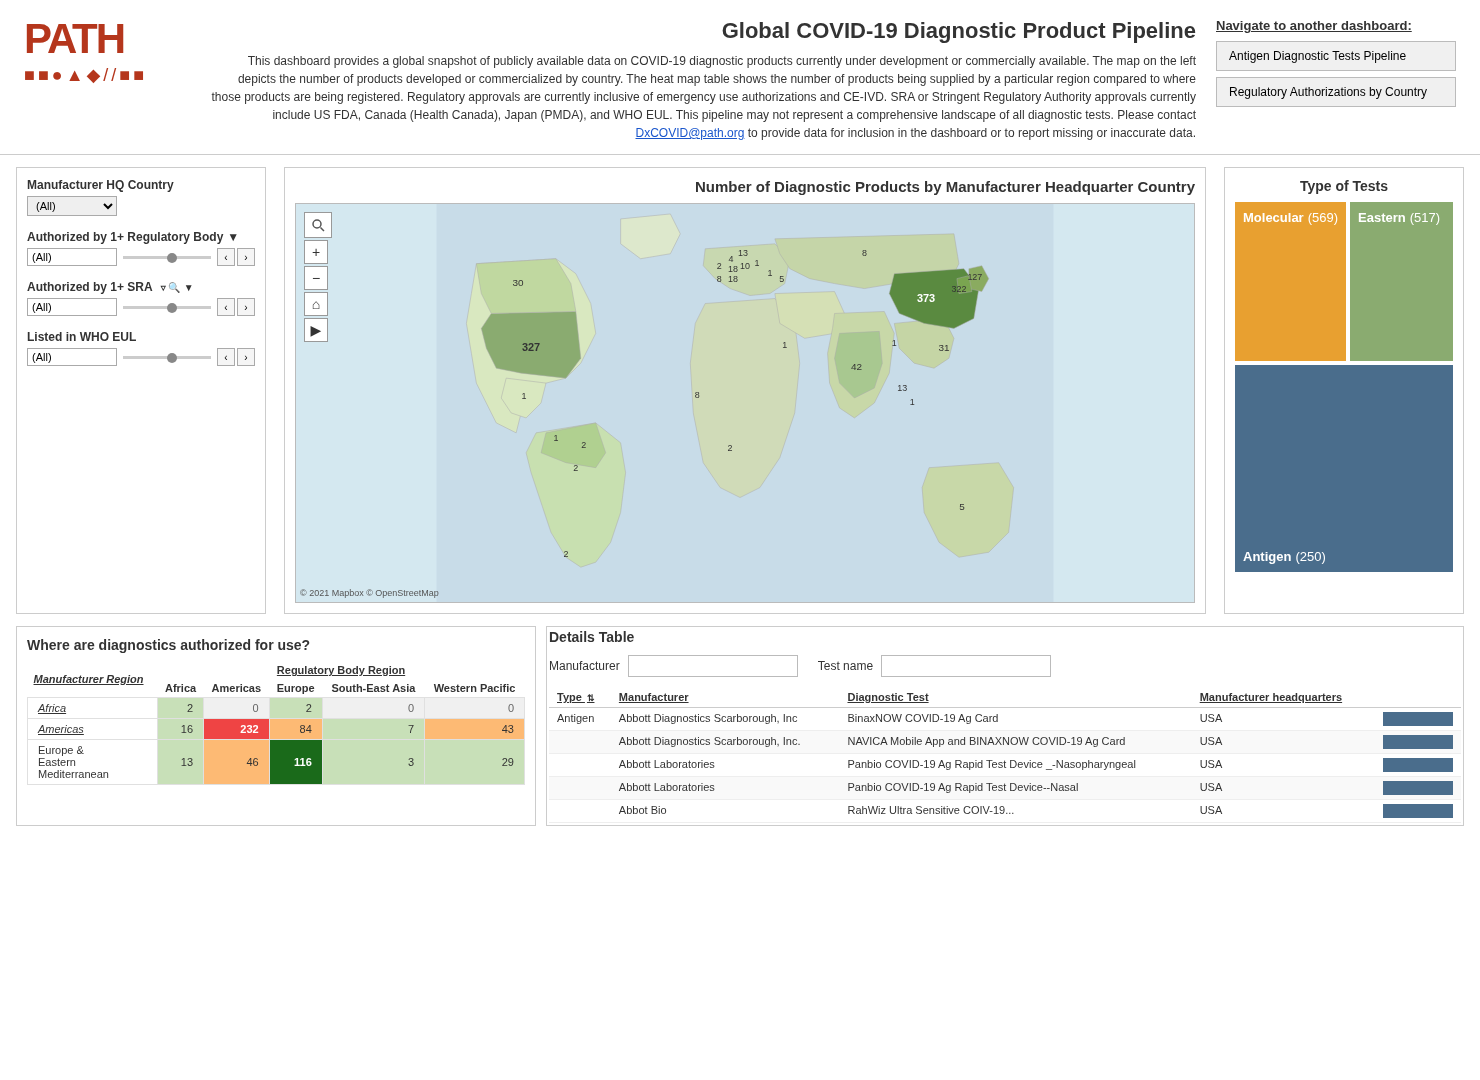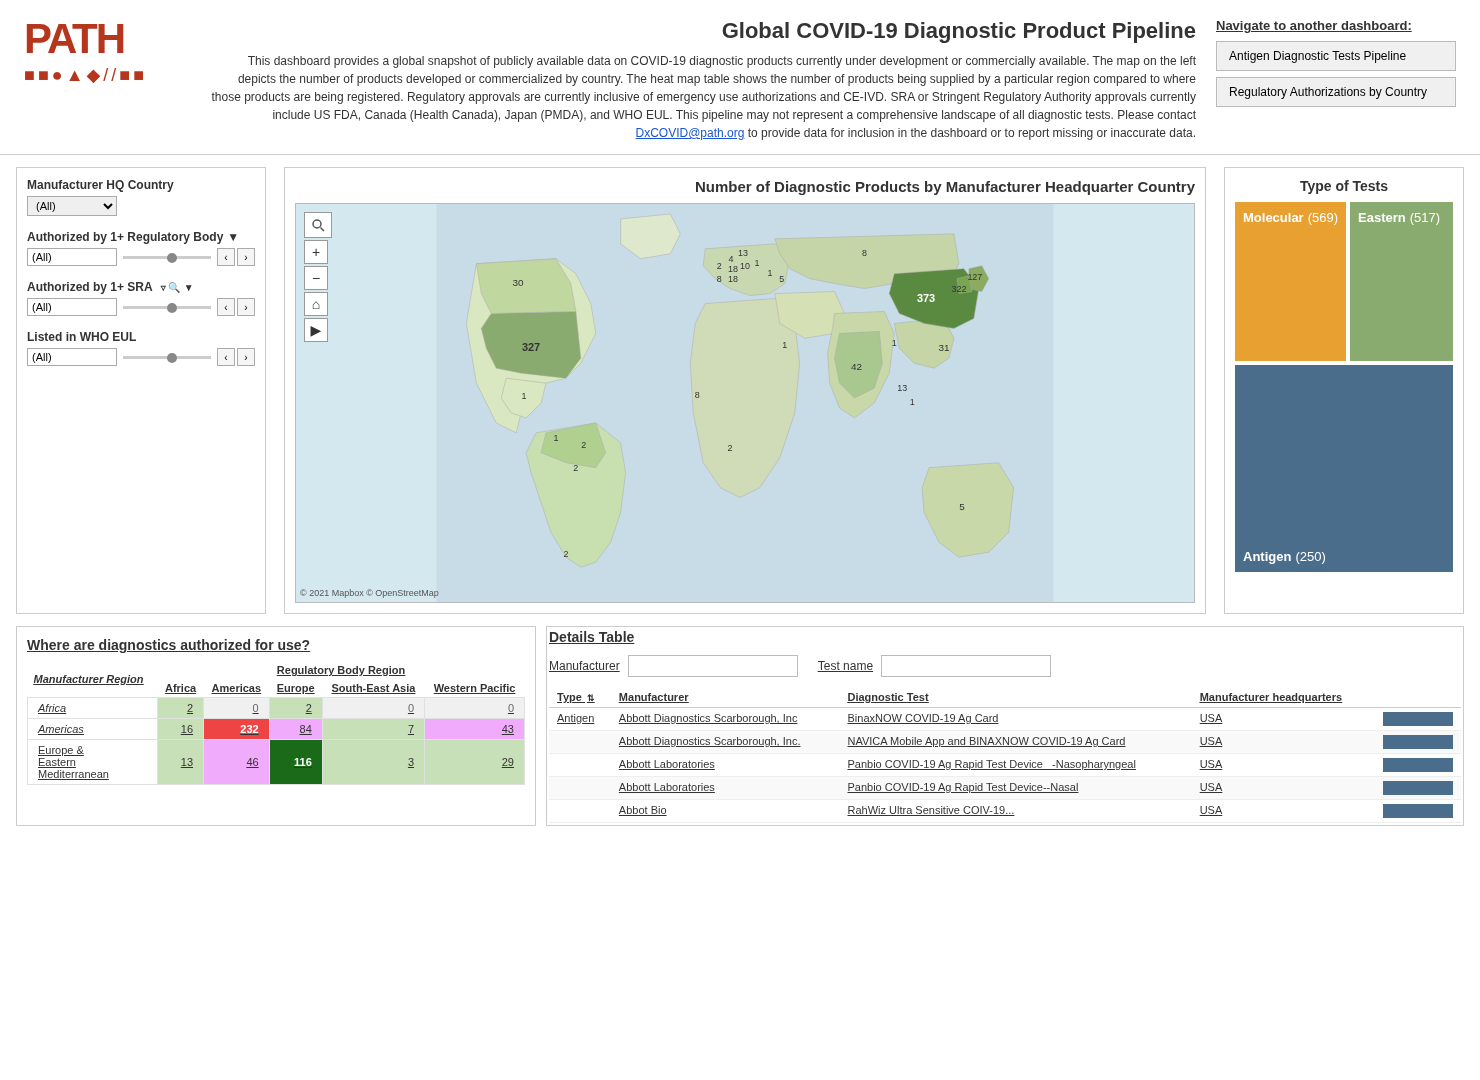--- a/index.html
+++ b/index.html
@@ -46,32 +46,32 @@
     .tests-title { font-size: 14px; font-weight: bold; margin-bottom: 8px; text-align: center; }
     .tests-chart { height: 370px; display: flex; flex-direction: column; gap: 4px; }
     .tests-row-top { display: flex; gap: 4px; flex: 1; }
     .tests-molecular { background: #e8a030; flex: 1; display: flex; align-items: flex-start; padding: 8px; }
     .tests-serology { background: #8aab70; flex: 1; display: flex; align-items: flex-start; padding: 8px; }
     .tests-antigen { background: #4a6d8c; flex: 1.2; display: flex; align-items: flex-end; padding: 8px; }
     .tests-label { font-weight: bold; font-size: 13px; color: #fff; }
     .tests-count { font-size: 13px; color: #fff; margin-left: 4px; }
 
     
-    .bottom-content { display: flex; padding: 0 16px 16px 16px; gap: 10px; text-decoration: underline; }
+    .bottom-content { display: flex; padding: 0 16px 16px 16px; gap: 10px; }
     
     
     .heatmap-section { width: 520px; flex-shrink: 0; border: 1px solid #ccc; padding: 10px; }
     .heatmap-title { font-size: 14px; font-weight: bold; margin-bottom: 8px; }
     .heatmap-table { width: 100%; border-collapse: collapse; font-size: 11px; }
     .heatmap-table th { text-align: center; padding: 3px 6px; font-weight: bold; font-size: 11px; }
     .heatmap-table td { text-align: right; padding: 4px 10px; border: 1px solid #e0e0e0; }
     .heatmap-table td.row-label { text-align: left; font-style: italic; text-decoration: underline; font-weight: normal; font-size: 11px; color: #333; }
     .cell-0 { background: #f0f0f0; color: #666; }
     .cell-low { background: #c8e0b8; }
-    .cell-med { background: #f0abfc; }
+    .cell-med { background: #fdba74; }
     .cell-high { background: #ef4444; color: #fff; font-weight: bold; }
     .cell-vhigh { background: #1a6a1a; color: #fff; font-weight: bold; }
     .region-label { text-align: center; font-weight: bold; font-size: 11px; text-decoration: underline; }
 
     
     .details-section { flex: 1; border: 1px solid #ccc; padding: 2px; }
     .details-title { font-size: 14px; font-weight: bold; margin-bottom: 10px; }
     .details-filters { display: flex; gap: 20px; align-items: center; margin-bottom: 10px; }
     .details-filter-group { display: flex; align-items: center; gap: 8px; }
     .details-filter-label { font-size: 12px; }

